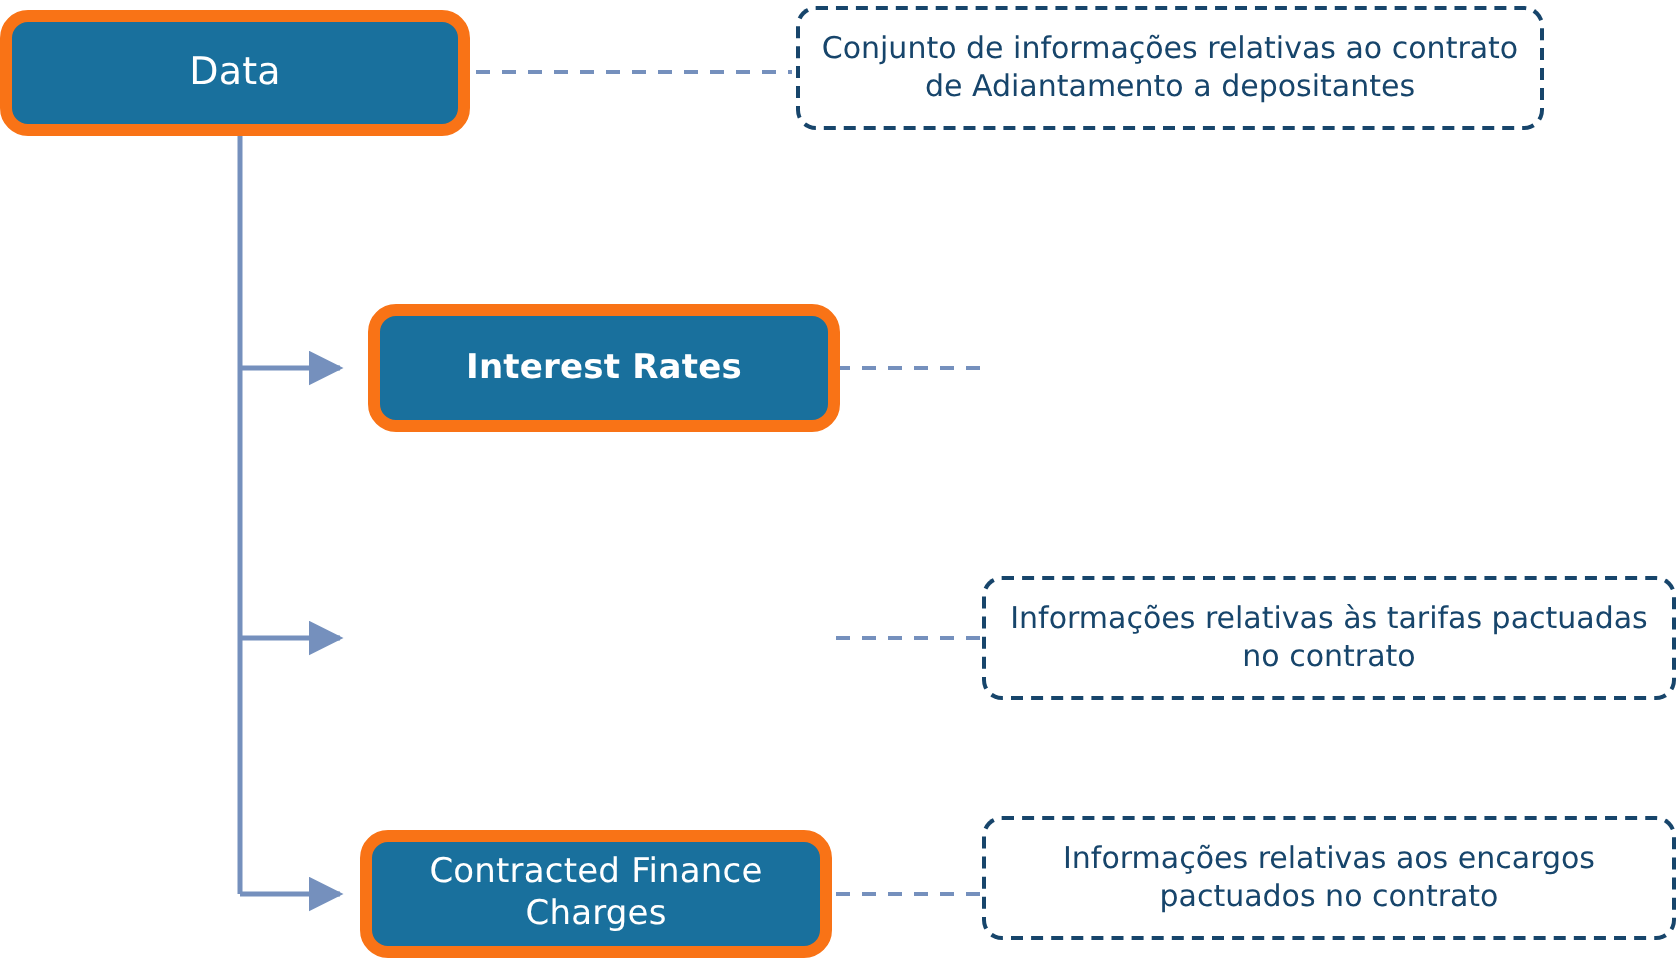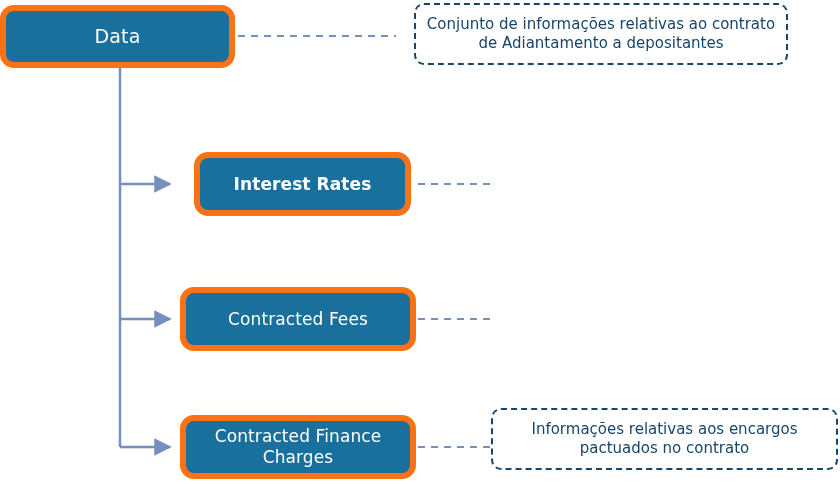--- a/index.html
+++ b/index.html
@@ -92,30 +92,30 @@
     <path d="M 238 36 L 396 36" stroke="#7590bd" stroke-width="2" stroke-dasharray="7 6" fill="none"></path>
     <path d="M 418 184 L 490 184" stroke="#7590bd" stroke-width="2" stroke-dasharray="7 6" fill="none"></path>
     <path d="M 418 319 L 490 319" stroke="#7590bd" stroke-width="2" stroke-dasharray="7 6" fill="none"></path>
     <path d="M 418 447 L 490 447" stroke="#7590bd" stroke-width="2" stroke-dasharray="7 6" fill="none"></path>
   </svg>
 
   <div class="node root" style="left:0px; top:5px; width:235px; height:63px;">
     <span class="node-label">Data</span>
   </div>
 
-  <div class="note" style="left:414px; top:3px; width:374px; height:62px;">
+  <div class="note" style="left:398px; top:3px; width:374px; height:62px;">
     <span class="note-label">Conjunto de informações relativas ao contrato de Adiantamento a depositantes</span>
   </div>
 
-  <div class="node child bold" style="left:194px; top:152px; width:217px; height:64px;">
+  <div class="node child bold" style="left:184px; top:152px; width:236px; height:64px;">
     <span class="node-label">Interest Rates</span>
   </div>
 
-  <div class="node child" style="left:180px; top:287px; width:236px; height:64px;">
-    <span class="node-label">Contracted Fees</span>
+  <div class="note" style="left:491px; top:288px; width:347px; height:62px;">
+    <span class="note-label">Informações relativas às tarifas pactuadas no contrato</span>
   </div>
 
   <div class="node child" style="left:180px; top:415px; width:236px; height:64px;">
     <span class="node-label">Contracted Finance
 Charges</span>
   </div>
   <div class="note" style="left:491px; top:408px; width:347px; height:62px;">
     <span class="note-label">Informações relativas aos encargos pactuados no contrato</span>
   </div>
 

